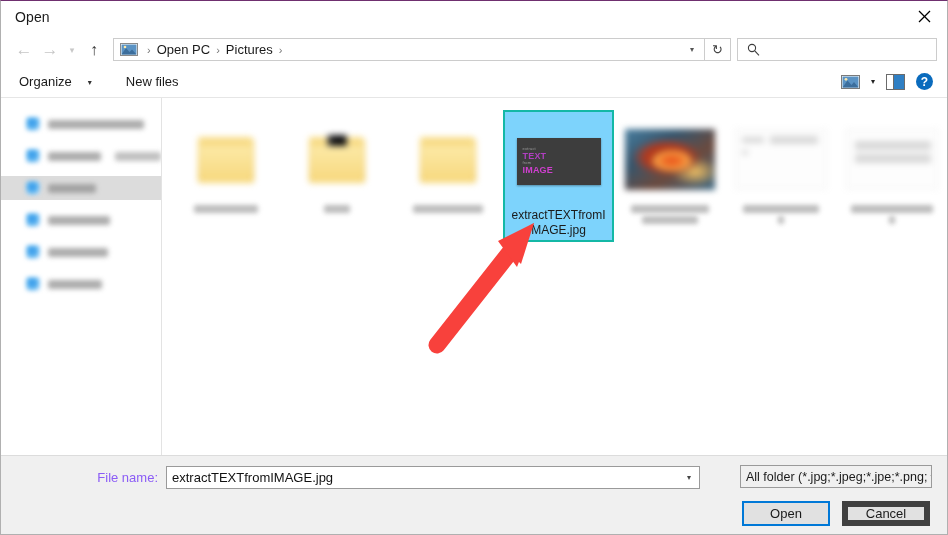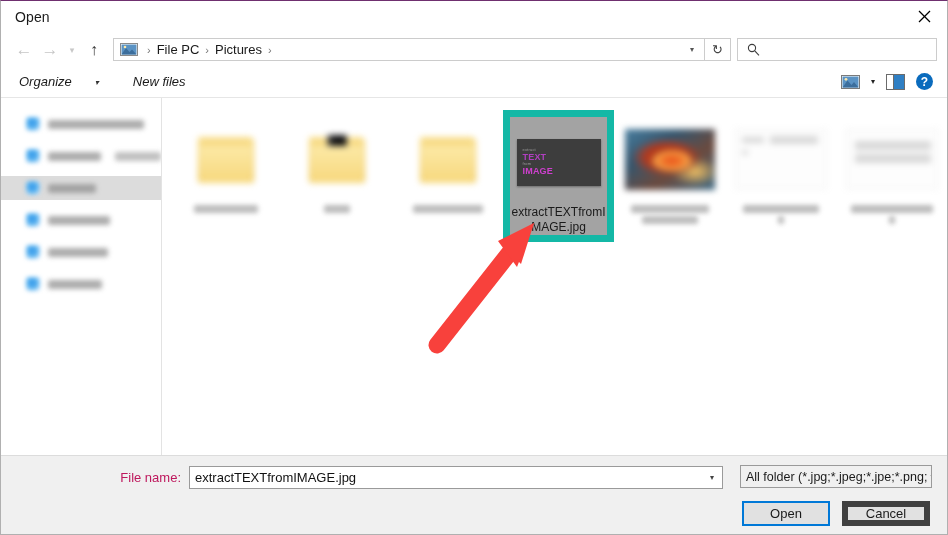--- a/index.html
+++ b/index.html
@@ -76,21 +76,21 @@
   }
   .searchbox input::placeholder{ color:#6a6a6a; opacity:1; }
   .search-icon{ flex:0 0 16px; display:flex; align-items:center; justify-content:center; }
 
   
   .cmdbar{
     height:32px; flex:0 0 32px; background:#ffffff;
     display:flex; align-items:center; padding:0 14px 0 18px;
     border-bottom:1px solid #e6e6e6;
   }
-  .cmd-item{ font-size:13px; color:#1a1a1a; display:flex; align-items:center; gap:23px;font-style:italic; }
+  .cmd-item{ font-size:13px; color:#1a1a1a; display:flex; align-items:center; gap:16px; }
   .cmd-item .caret{ font-size:8px; color:#333; position:relative; top:1px;}
   .cmd-spacer{ flex:1 1 auto; }
   .cmd-icons{ display:flex; align-items:center; gap:11px; }
   .viewicon{ width:19px; height:16px; position:relative; }
   .caret-sm{ font-size:8px; color:#222; }
   .paneicon{ width:19px; height:16px; border:1px solid #6b6b6b; display:flex; }
   .paneicon .l{ width:7px; background:#fff; border-right:1px solid #6b6b6b;}
   .paneicon .r{ flex:1; background:#2f7fc4;}
   .helpicon{
     width:17px; height:17px; border-radius:50%; background:#0a6bbd;
@@ -132,21 +132,21 @@
   }
   .grid{
     display:flex; padding:12px 0 0 8px; gap:0;
   }
   .tile{
     width:111px; height:132px; padding-top:6px;
     display:flex; flex-direction:column; align-items:center;
     position:relative;
   }
   .tile.selected{
-    border:7px solid #14b8a6; background:#a3a3a3;
+    border:2px solid #14b8a6; background:#7dd3fc;
   }
   .thumbwrap{
     height:86px; width:100%; display:flex; align-items:center; justify-content:center;
   }
 
   
   .folder{
     width:60px; height:52px; position:relative; filter:blur(3.1px);
   }
   .folder .back{
@@ -205,22 +205,22 @@
   
   .footer{
     flex:0 0 79px; background:#f0f0f0; border-top:1px solid #dcdcdc;
     position:relative;
   }
   .fn-row{
     position:absolute; left:0; top:9px; width:100%; height:24px;
     display:flex; align-items:center;
   }
   .fn-label{
-    width:188px; text-align:right; padding-right:8px;
-    font-size:13px; color:#be185d;
+    width:165px; text-align:right; padding-right:8px;
+    font-size:13px; color:#8b5cf6;
   }
   .fn-input{
     width:534px; height:23px; border:1px solid #9a9a9a; background:#fff;
     display:flex; align-items:center; padding:0 2px 0 5px;
   }
   .fn-input input{
     flex:1 1 auto; border:none; outline:none; background:transparent;
     font-family:"Liberation Sans", sans-serif; font-size:13px; color:#111;
   }
   .fn-caret{ width:16px; display:flex; align-items:center; justify-content:center; font-size:8px; color:#444;}
@@ -266,21 +266,21 @@
     <div class="breadcrumb">
       <span class="crumb-icon">
         <svg width="18" height="15" viewBox="0 0 18 15">
           <rect x="0.5" y="1.5" width="17" height="12" fill="#ffffff" stroke="#8a8a8a"></rect>
           <rect x="1.5" y="2.5" width="15" height="10" fill="#5b93c4"></rect>
           <path d="M1.5 12.5 L6 6 L9.5 10 L12 7.5 L16.5 12.5 Z" fill="#3c6e9c"></path>
           <circle cx="5" cy="5" r="1.3" fill="#ffe9a8"></circle>
         </svg>
       </span>
       <span class="crumb-sep">›</span>
-      <span class="crumb-txt">File PC</span>
+      <span class="crumb-txt">Open PC</span>
       <span class="crumb-sep">›</span>
       <span class="crumb-txt">Pictures</span>
       <span class="crumb-sep">›</span>
       <span class="crumb-drop">▾</span>
     </div>
     <div class="refresh">↻</div>
 
     <div class="searchbox">
       <span class="search-icon">
         <svg width="13" height="13" viewBox="0 0 13 13">

